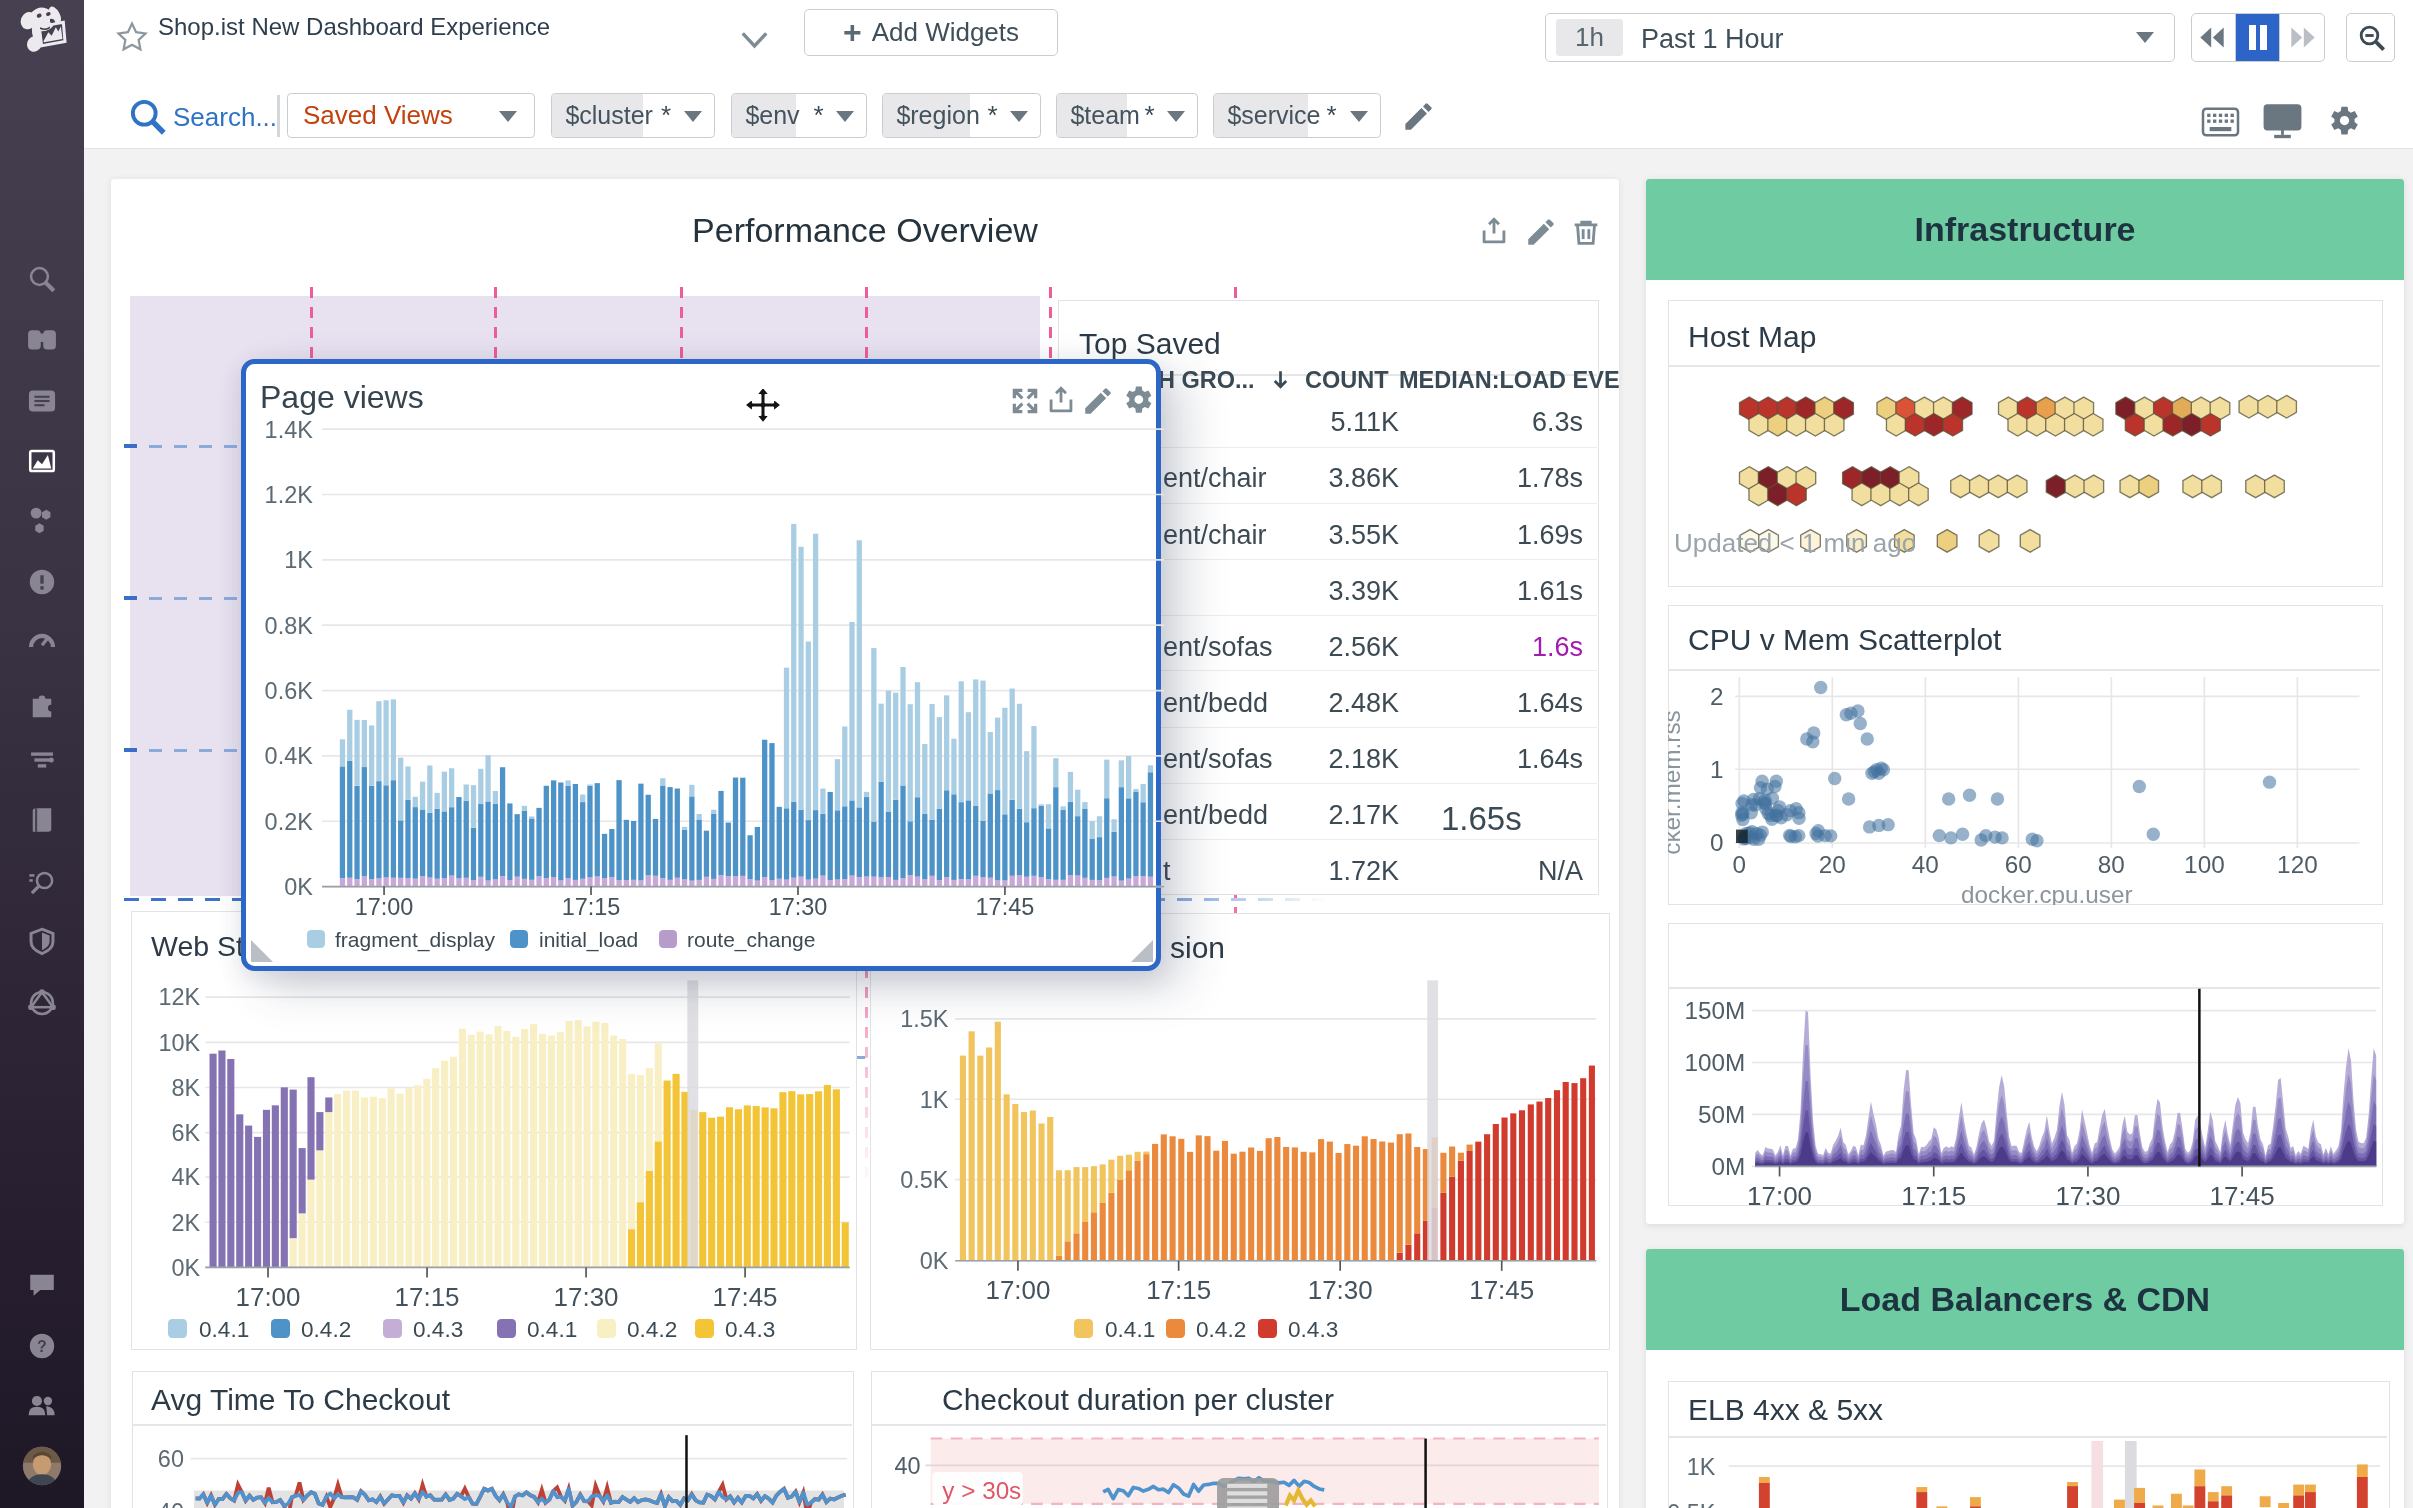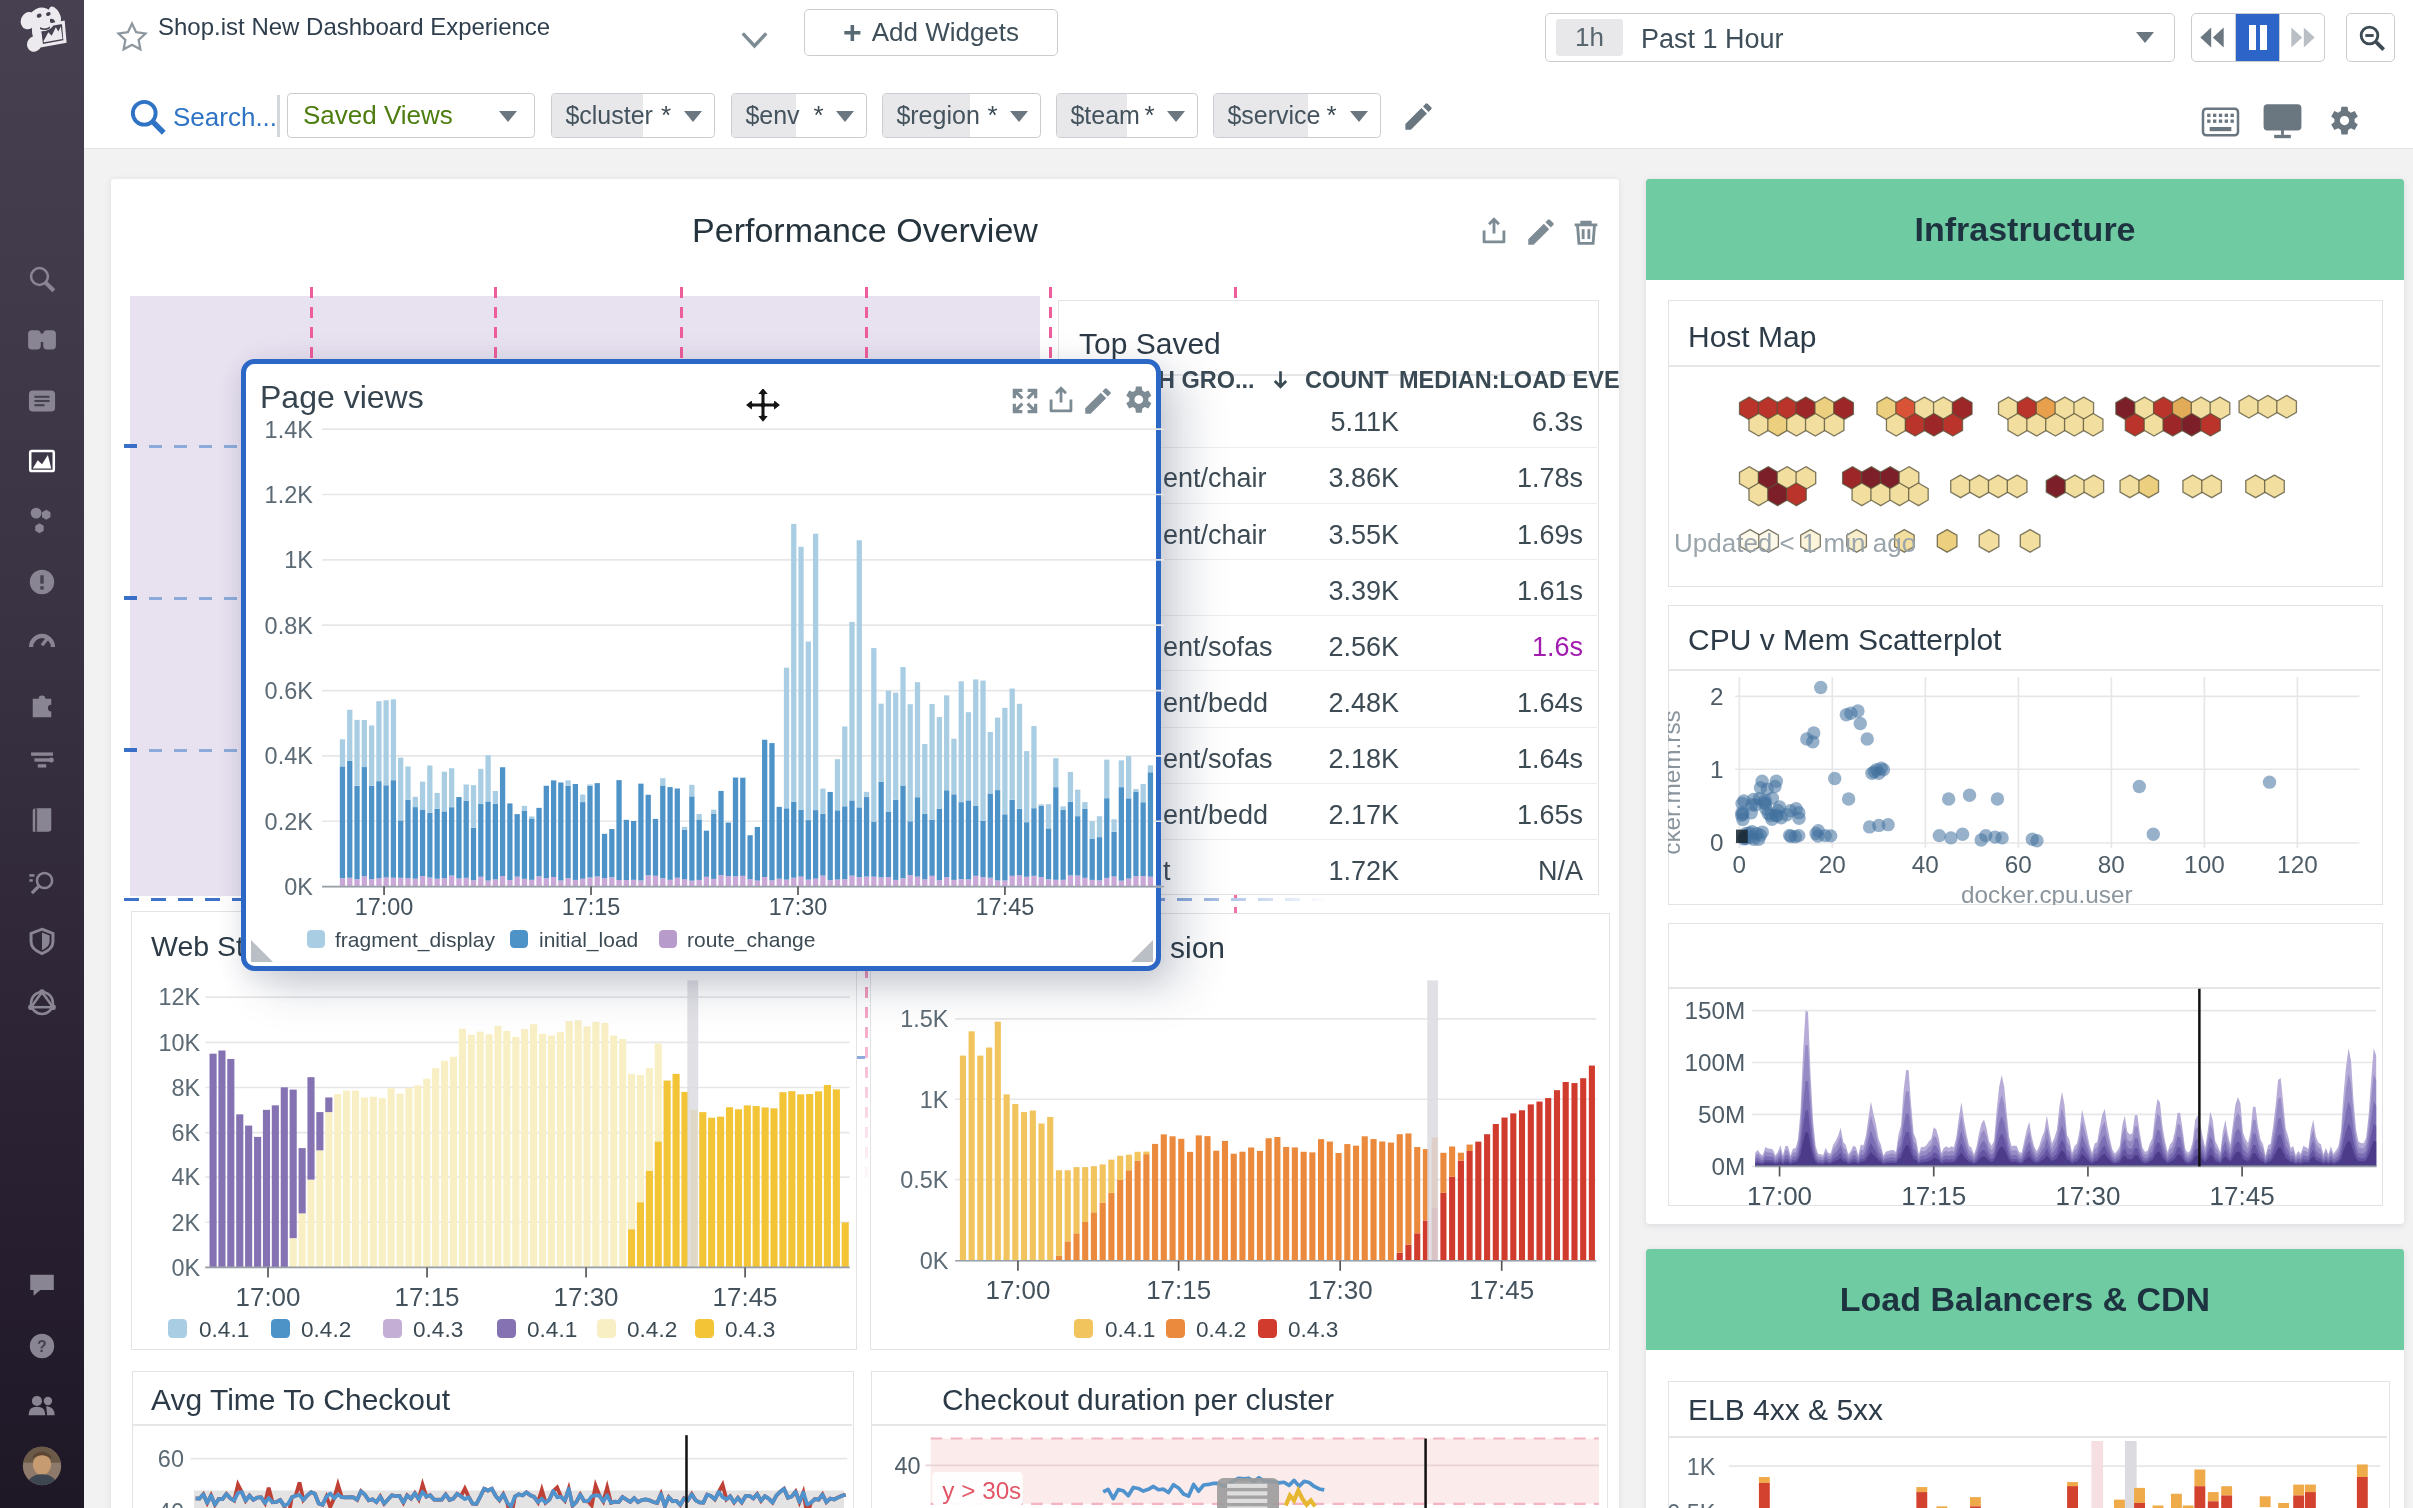--- a/index.html
+++ b/index.html
@@ -159,21 +159,21 @@
       <line x1="23" y1="23" x2="32" y2="32" stroke-width="4.5"></line>
       <line x1="10" y1="15" x2="20" y2="15"></line>
     </svg>
     <svg class="abs" style="left:128px;top:97px" width="39" height="39" viewBox="0 0 36 36" fill="none" stroke="#2f73c4" stroke-width="3.6">
       <circle cx="15" cy="15" r="10.5"></circle>
       <line x1="23" y1="23" x2="33" y2="33" stroke-width="5"></line>
     </svg>
     <div class="abs" style="left:173px;top:102px;font-size:26px;color:#2f73c4">Search...</div>
     <div class="abs" style="left:277px;top:95px;width:2.5px;height:42px;background:#d4d7da"></div>
     <div class="dropdown" style="left:287px;top:93px;width:248px;height:45px">
-      <span style="font-size:26px;color:#4d7c0f;margin-left:15px">Saved Views</span>
+      <span style="font-size:26px;color:#c2410c;margin-left:15px">Saved Views</span>
       <div class="caret" style="position:absolute;right:17px;top:17px"></div>
     </div>
     <div class="dropdown" style="left:551px;top:93px;width:164px;height:45px">
       <div class="chiplabel" style="width:91px">$cluster</div>
       <div style="flex:1;text-align:center;font-size:26px;color:#3c4a54;padding-right:25px">*</div>
       <div class="caret" style="position:absolute;right:11.7px;top:17px"></div>
     </div>
     <div class="dropdown" style="left:731px;top:93px;width:136px;height:45px">
       <div class="chiplabel" style="width:64px">$env</div>
       <div style="flex:1;text-align:center;font-size:26px;color:#3c4a54;padding-right:25px">*</div>
@@ -282,21 +282,21 @@
     <div class="abs" style="left:1163px;top:688px;font-size:27px;color:#3c4a54">ent/bedd</div>
     <div class="abs" style="left:1282px;top:688px;width:117px;text-align:right;font-size:27px;color:#3c4a54">2.48K</div>
     <div class="abs" style="left:1441px;top:688px;width:142px;text-align:right;font-size:27px;color:#3c4a54">1.64s</div>
     <div class="sep" style="left:1059px;top:727px;width:538px;height:1.3px;background:#ededef"></div>
     <div class="abs" style="left:1163px;top:744px;font-size:27px;color:#3c4a54">ent/sofas</div>
     <div class="abs" style="left:1282px;top:744px;width:117px;text-align:right;font-size:27px;color:#3c4a54">2.18K</div>
     <div class="abs" style="left:1441px;top:744px;width:142px;text-align:right;font-size:27px;color:#3c4a54">1.64s</div>
     <div class="sep" style="left:1059px;top:783px;width:538px;height:1.3px;background:#ededef"></div>
     <div class="abs" style="left:1163px;top:800px;font-size:27px;color:#3c4a54">ent/bedd</div>
     <div class="abs" style="left:1282px;top:800px;width:117px;text-align:right;font-size:27px;color:#3c4a54">2.17K</div>
-    <div class="abs" style="left:1441px;top:800px;width:142px;text-align:right;font-size:27px;color:#3c4a54">1.65s</div>
+    <div class="abs" style="left:1441px;top:800px;width:142px;text-align:left;font-size:33px;color:#3c4a54">1.65s</div>
     <div class="sep" style="left:1059px;top:839px;width:538px;height:1.3px;background:#ededef"></div>
     <div class="abs" style="left:1163px;top:856px;font-size:27px;color:#3c4a54">t</div>
     <div class="abs" style="left:1282px;top:856px;width:117px;text-align:right;font-size:27px;color:#3c4a54">1.72K</div>
     <div class="abs" style="left:1441px;top:856px;width:142px;text-align:right;font-size:27px;color:#3c4a54">N/A</div>
     <div class="widget" style="left:131px;top:911px;width:726px;height:439px"></div>
     <div class="wtitle" style="left:151px;top:930px;font-size:28.5px">Web Store Page Views</div>
     <svg style="position:absolute;left:131px;top:972px;" width="726" height="385" viewBox="0 0 866 460">
       <line x1="88" y1="353" x2="858" y2="353" stroke="#e7e7e9" stroke-width="2"></line>
       <text x="82" y="363" font-size="28" fill="#5b6a74" text-anchor="end" font-family="Liberation Sans, sans-serif">0K</text>
       <line x1="88" y1="299" x2="858" y2="299" stroke="#e7e7e9" stroke-width="2"></line>

